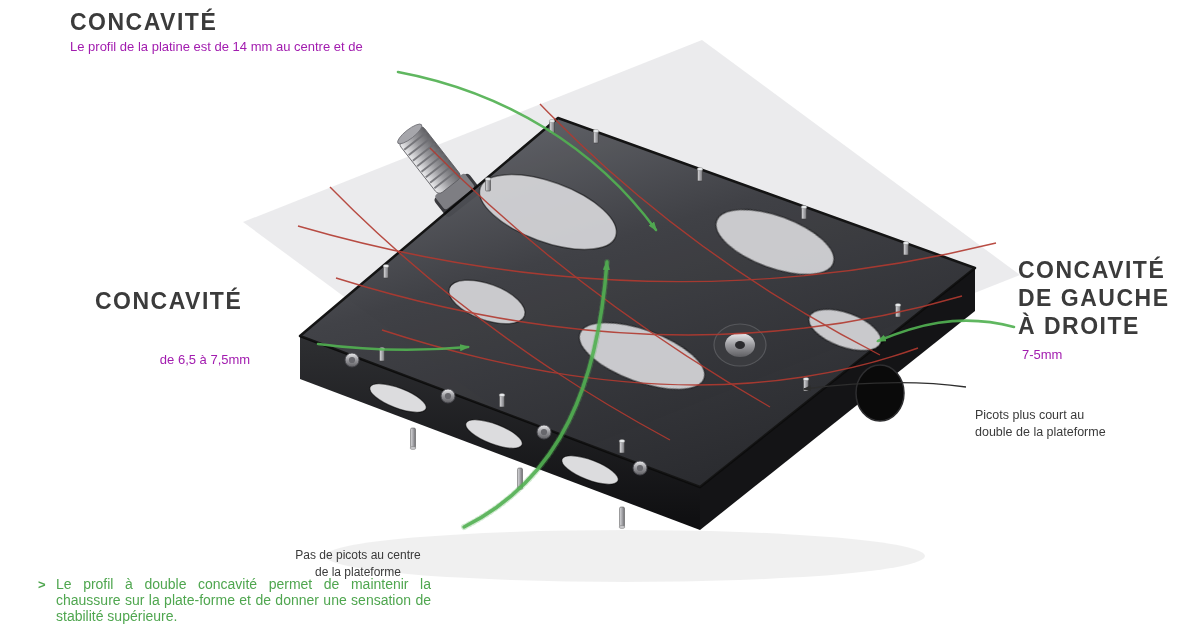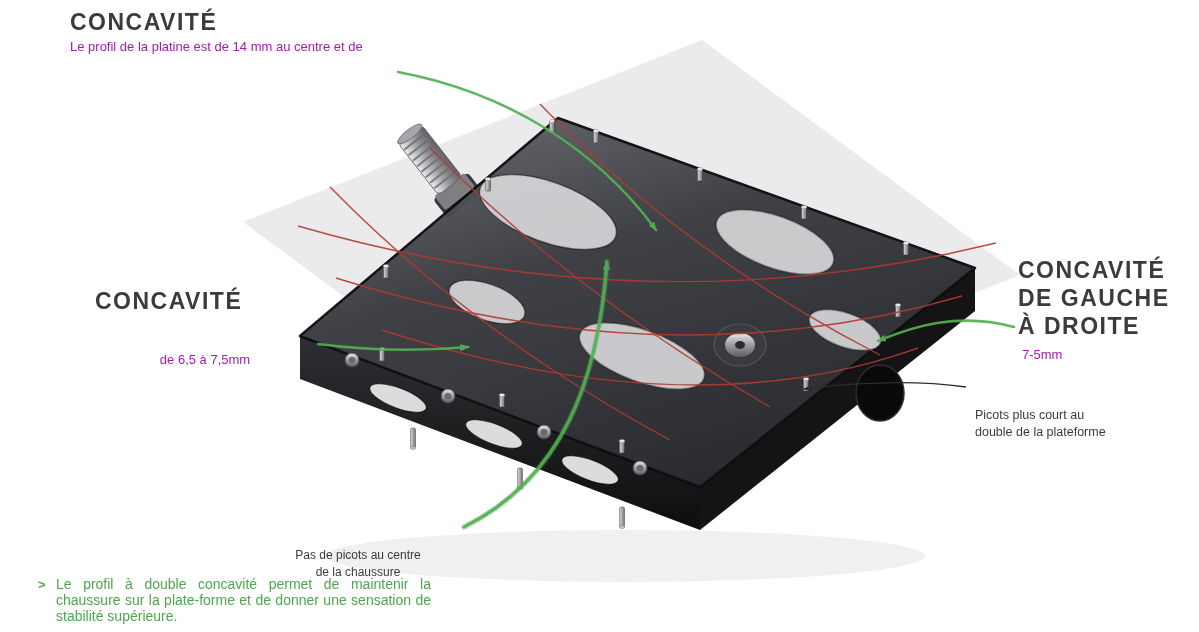--- a/index.html
+++ b/index.html
@@ -184,17 +184,17 @@
 </div>
 <div class="txt green" style="left:1022px;top:346px;">7-5mm</div>
 
 <div class="txt dark-small" style="left:975px;top:372px;">
   <div>Picots plus court au</div>
   <div>double de la plateforme</div>
 </div>
 
 <div class="txt dark-small center" style="left:278px;top:512px;width:160px;font-size:12px;">
   <div>Pas de picots au centre</div>
-  <div>de la chaussure</div>
+  <div>de la plateforme</div>
 </div>
 
 <div class="footer-bullet">&gt;</div>
 <div class="footer-note">Le profil à double concavité permet de maintenir la chaussure sur la plate-forme et de donner une sensation de stabilité supérieure.</div>
 
 </body></html>

